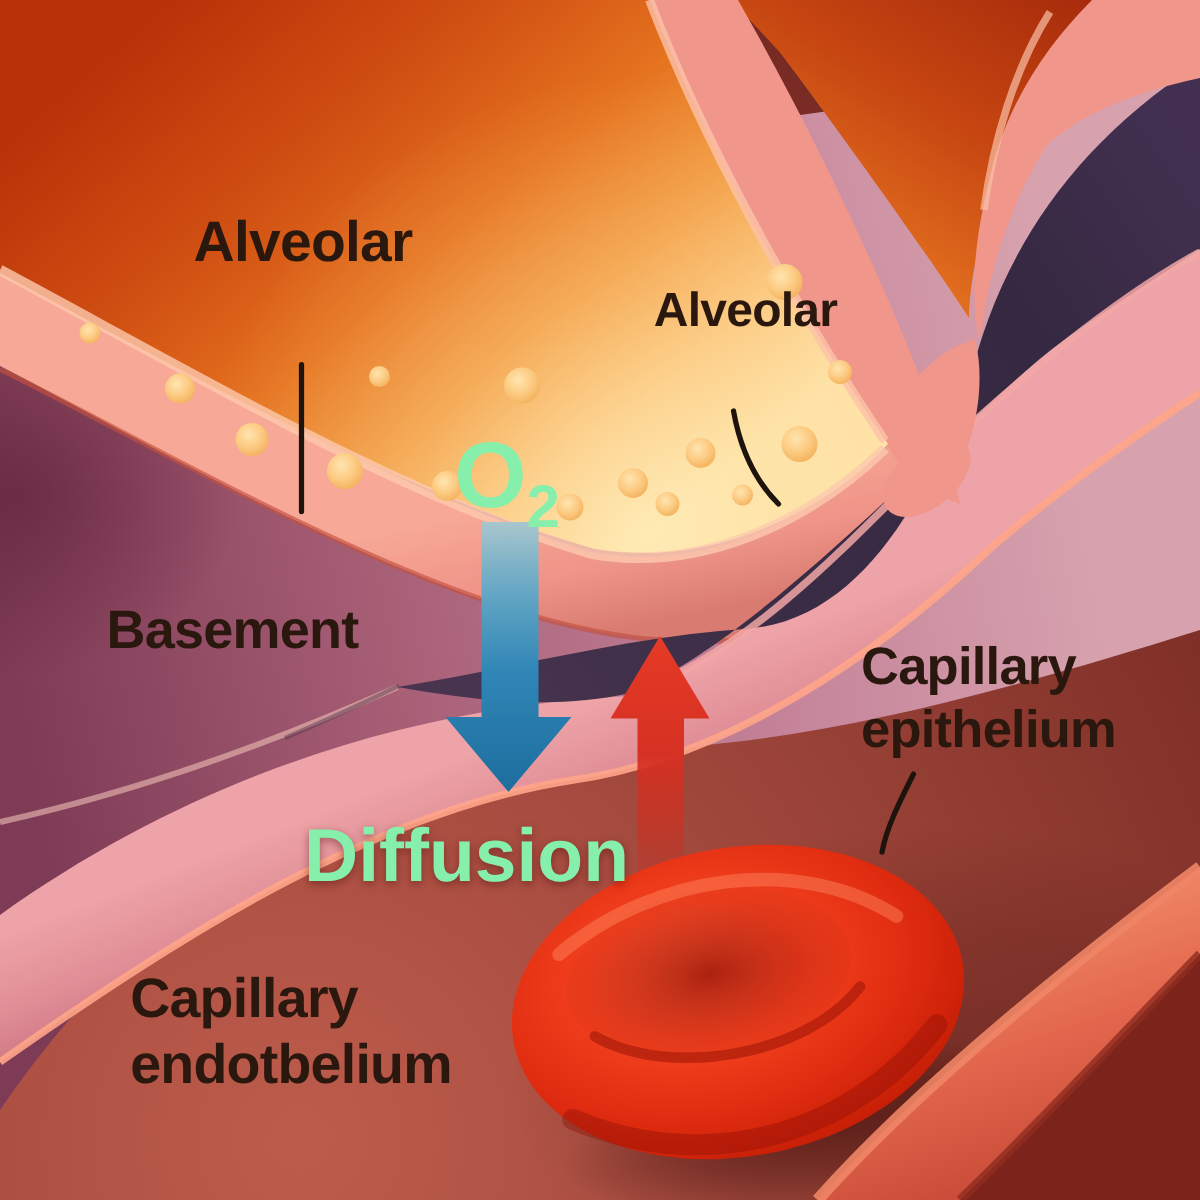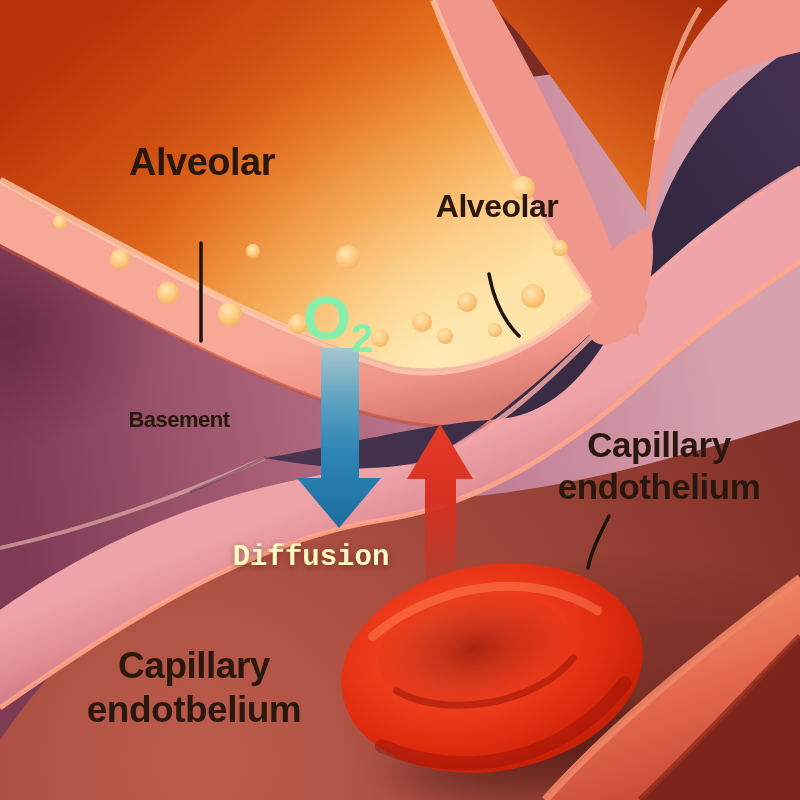--- a/index.html
+++ b/index.html
@@ -1,26 +1,26 @@
 <!DOCTYPE html>
 <html><head>
 <meta charset="utf-8">
 <style>
   html,body{margin:0;padding:0;width:800px;height:800px;overflow:hidden;background:#8e3830;}
   .stage{position:relative;width:800px;height:800px;font-family:"Liberation Sans",sans-serif;}
   .stage svg{position:absolute;left:0;top:0;}
-  .lbl{position:absolute;transform:translateX(-50%);text-align:center;font-weight:700;
+  .lbl{position:absolute;transform:translateX(-50%);text-align:left;font-weight:700;
        color:#2a170e;letter-spacing:-0.5px;white-space:nowrap;}
   .lbl-epithelium{left:202px;top:140px;font-size:38px;line-height:45px;}
   .lbl-surfactant{left:497px;top:187px;font-size:32px;line-height:39px;}
-  .lbl-basement{left:179px;top:399px;font-size:22px;line-height:41px;}
+  .lbl-basement{left:155px;top:399px;font-size:36px;line-height:41px;}
   .lbl-cap-upper{left:659px;top:424px;font-size:35px;line-height:42px;}
   .lbl-cap-lower{left:194px;top:644px;font-size:37px;line-height:44px;}
-  .lbl-diffusion{left:311px;top:541px;font-size:29px;color:#fef9c3;
-       text-shadow:0 2px 6px rgba(70,12,6,.45);letter-spacing:0;font-family:Liberation Mono, monospace;}
+  .lbl-diffusion{left:311px;top:541px;font-size:50px;color:#86efac;
+       text-shadow:0 2px 6px rgba(70,12,6,.45);letter-spacing:0;}
   .lbl-o2{left:338px;top:282px;font-size:62px;color:#86efac;letter-spacing:0;}
   .lbl-o2 .o2sub{font-size:40px;vertical-align:-13px;}
 </style>
 </head>
 <body>
 
 <div class="stage">
 
 <svg width="800" height="800" viewBox="0 0 800 800">
   <defs>
@@ -206,21 +206,21 @@
   <div class="lbl lbl-o2"><span>O</span><span class="o2sub">2</span></div>
 
   <div class="lbl lbl-basement">
     <div>Basement</div>
   </div>
 
   <div class="lbl lbl-diffusion">Diffusion</div>
 
   <div class="lbl lbl-cap-upper">
     <div>Capillary</div>
-    <div>endothelium</div>
+    <div>epithelium</div>
   </div>
 
   <div class="lbl lbl-cap-lower">
     <div>Capillary</div>
     <div>endotbelium</div>
   </div>
 
 </div>
 
 </body></html>

